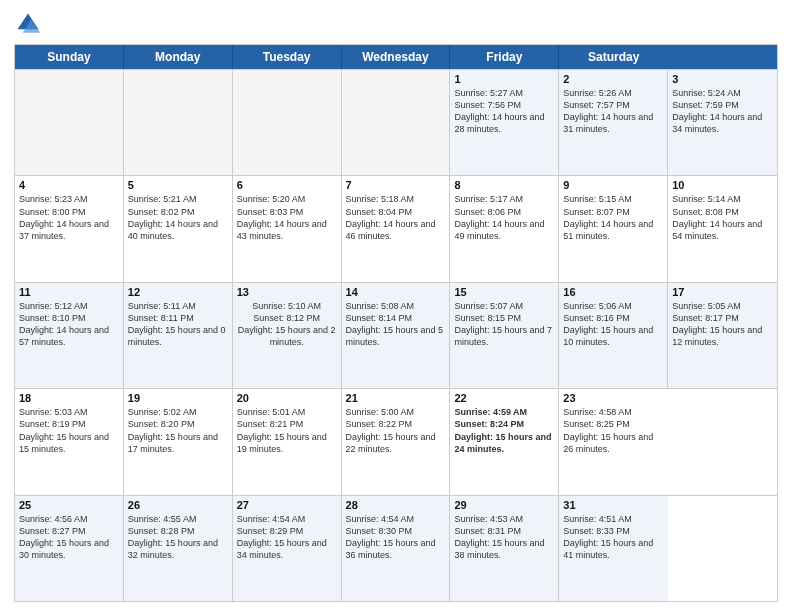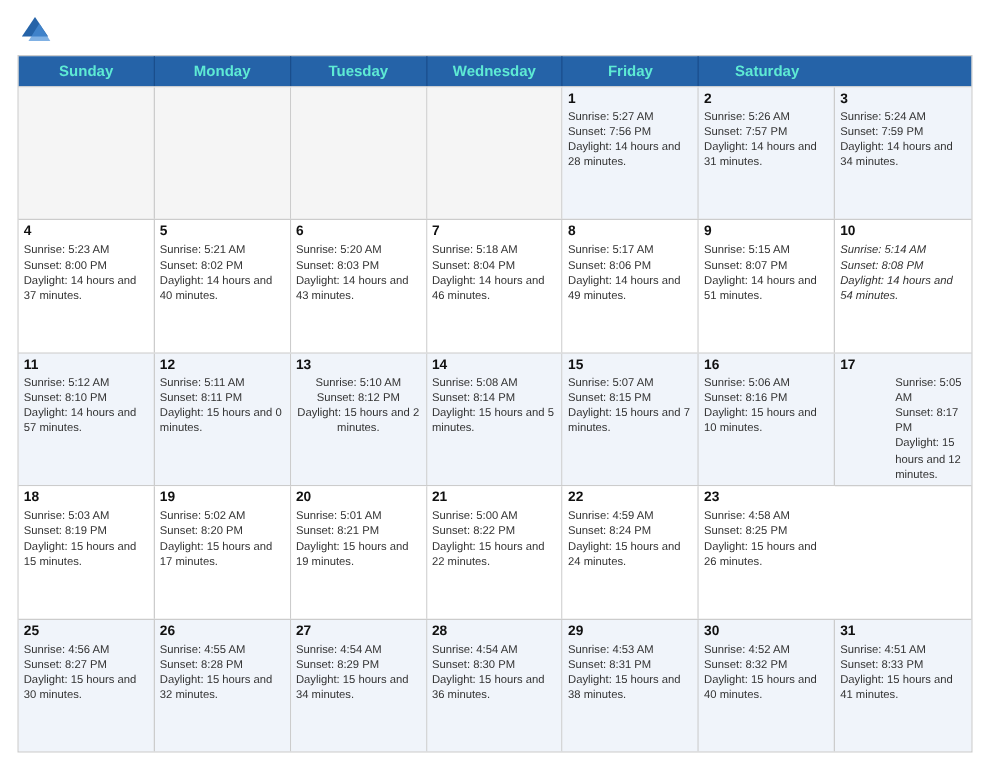--- a/index.html
+++ b/index.html
@@ -64,21 +64,21 @@
       display: flex;
       flex-direction: column;
       border: 1px solid #ccc;
     }
     .cal-header-row {
       display: grid;
       grid-template-columns: repeat(7, 1fr);
       background: #2563a8;
     }
     .cal-header-cell {
-      color: #5eead4;
+      color: #ffffff;
       font-size: 12px;
       font-weight: bold;
       padding: 5px 20px;
       text-align: center;
       border-right: 1px solid #1a4e8c;
     }
     .cal-header-cell:last-child { border-right: none; }
     .cal-body {
       flex: 1;
       display: flex;
@@ -201,21 +201,21 @@
 Daylight: 14 hours and 49 minutes.</div>
           </div>
           <div class="cal-cell">
             <div class="day-num">9</div>
             <div class="day-info" style="white-space: pre-line;">Sunrise: 5:15 AM
 Sunset: 8:07 PM
 Daylight: 14 hours and 51 minutes.</div>
           </div>
           <div class="cal-cell">
             <div class="day-num">10</div>
-            <div class="day-info" style="white-space: pre-line; font-style: italic;">Sunrise: 5:14 AM
+            <div class="day-info" style="white-space: pre-line;">Sunrise: 5:14 AM
 Sunset: 8:08 PM
 Daylight: 14 hours and 54 minutes.</div>
           </div>
         </div>
         <div class="cal-row">
           <div class="cal-cell alt-row">
             <div class="day-num">11</div>
             <div class="day-info" style="white-space: pre-line;">Sunrise: 5:12 AM
 Sunset: 8:10 PM
 Daylight: 14 hours and 57 minutes.</div>
@@ -245,21 +245,21 @@
 Daylight: 15 hours and 7 minutes.</div>
           </div>
           <div class="cal-cell alt-row">
             <div class="day-num">16</div>
             <div class="day-info" style="white-space: pre-line;">Sunrise: 5:06 AM
 Sunset: 8:16 PM
 Daylight: 15 hours and 10 minutes.</div>
           </div>
           <div class="cal-cell alt-row">
             <div class="day-num">17</div>
-            <div class="day-info" style="white-space: pre-line; margin-left: 44px;">Sunrise: 5:05 AM
+            <div class="day-info" style="white-space: pre-line;">Sunrise: 5:05 AM
 Sunset: 8:17 PM
 Daylight: 15 hours and 12 minutes.</div>
           </div>
         </div>
         <div class="cal-row">
           <div class="cal-cell">
             <div class="day-num">18</div>
             <div class="day-info" style="white-space: pre-line;">Sunrise: 5:03 AM
 Sunset: 8:19 PM
 Daylight: 15 hours and 15 minutes.</div>
@@ -277,21 +277,21 @@
 Daylight: 15 hours and 19 minutes.</div>
           </div>
           <div class="cal-cell">
             <div class="day-num">21</div>
             <div class="day-info" style="white-space: pre-line;">Sunrise: 5:00 AM
 Sunset: 8:22 PM
 Daylight: 15 hours and 22 minutes.</div>
           </div>
           <div class="cal-cell">
             <div class="day-num">22</div>
-            <div class="day-info" style="white-space: pre-line;">Sunrise: 4:59 AM
+            <div class="day-info" style="white-space: pre-line; font-weight: bold;">Sunrise: 4:59 AM
 Sunset: 8:24 PM
 Daylight: 15 hours and 24 minutes.</div>
           </div>
           <div class="cal-cell">
             <div class="day-num">23</div>
             <div class="day-info" style="white-space: pre-line;">Sunrise: 4:58 AM
 Sunset: 8:25 PM
 Daylight: 15 hours and 26 minutes.</div>
           </div>
         </div>
@@ -318,26 +318,20 @@
             <div class="day-num">28</div>
             <div class="day-info" style="white-space: pre-line;">Sunrise: 4:54 AM
 Sunset: 8:30 PM
 Daylight: 15 hours and 36 minutes.</div>
           </div>
           <div class="cal-cell alt-row">
             <div class="day-num">29</div>
             <div class="day-info" style="white-space: pre-line;">Sunrise: 4:53 AM
 Sunset: 8:31 PM
 Daylight: 15 hours and 38 minutes.</div>
-          </div>
-          <div class="cal-cell alt-row">
-            <div class="day-num">30</div>
-            <div class="day-info" style="white-space: pre-line;">Sunrise: 4:52 AM
-Sunset: 8:32 PM
-Daylight: 15 hours and 40 minutes.</div>
           </div>
           <div class="cal-cell alt-row">
             <div class="day-num">31</div>
             <div class="day-info" style="white-space: pre-line;">Sunrise: 4:51 AM
 Sunset: 8:33 PM
 Daylight: 15 hours and 41 minutes.</div>
           </div>
         </div>
       </div>
   </div>

